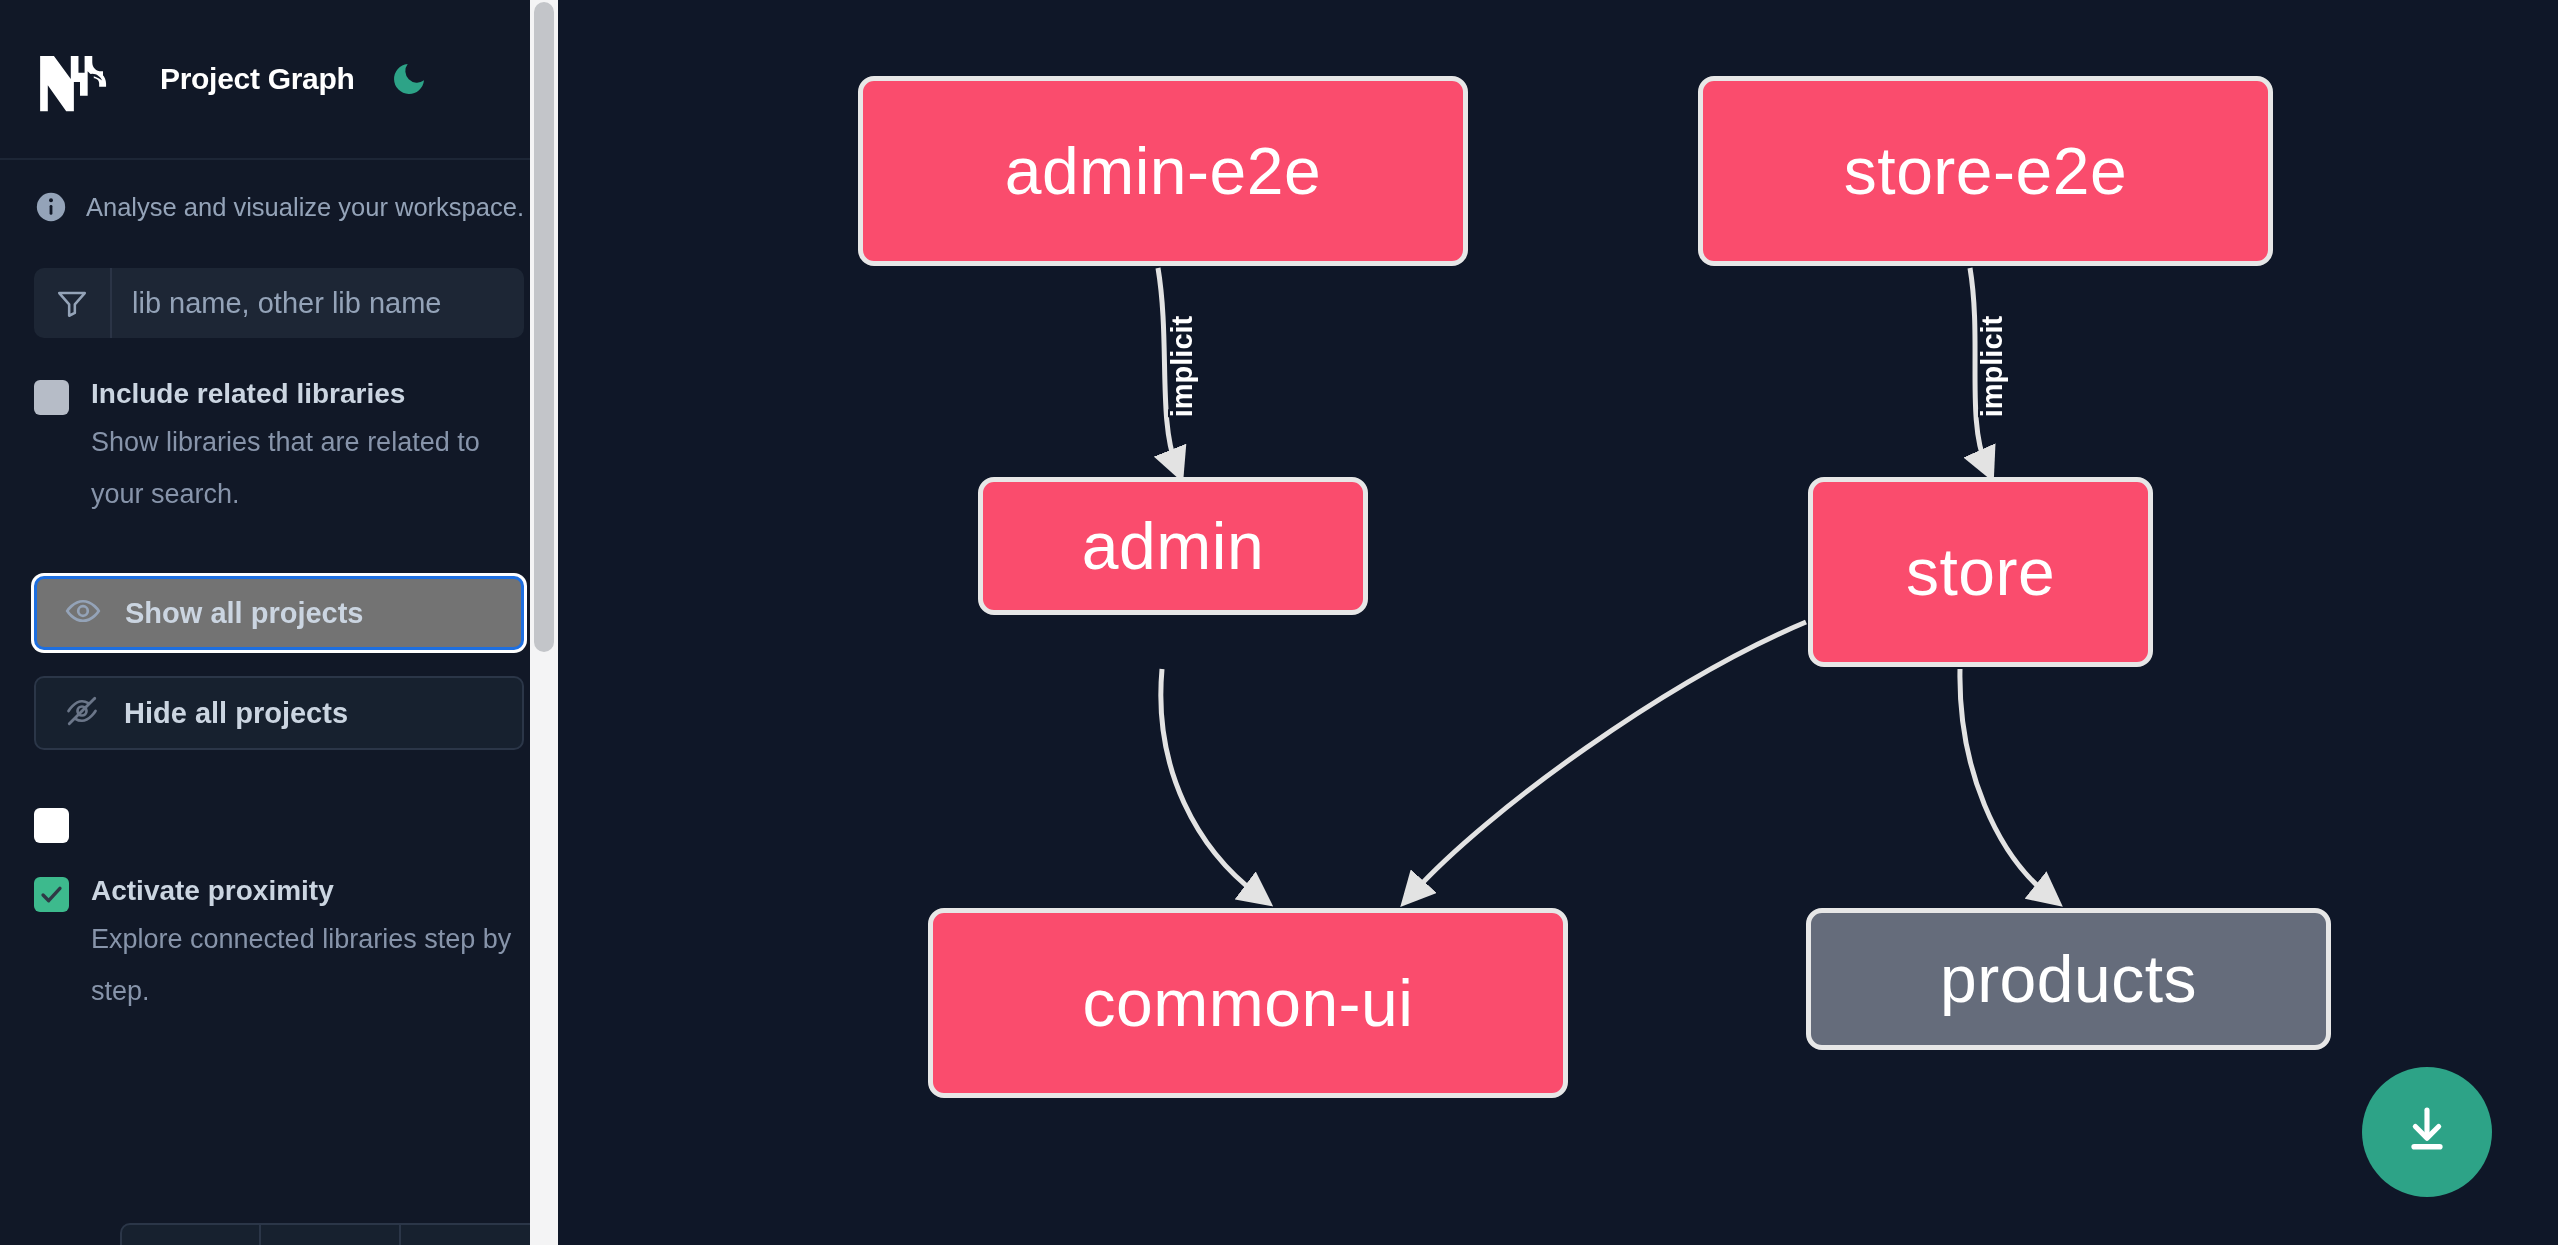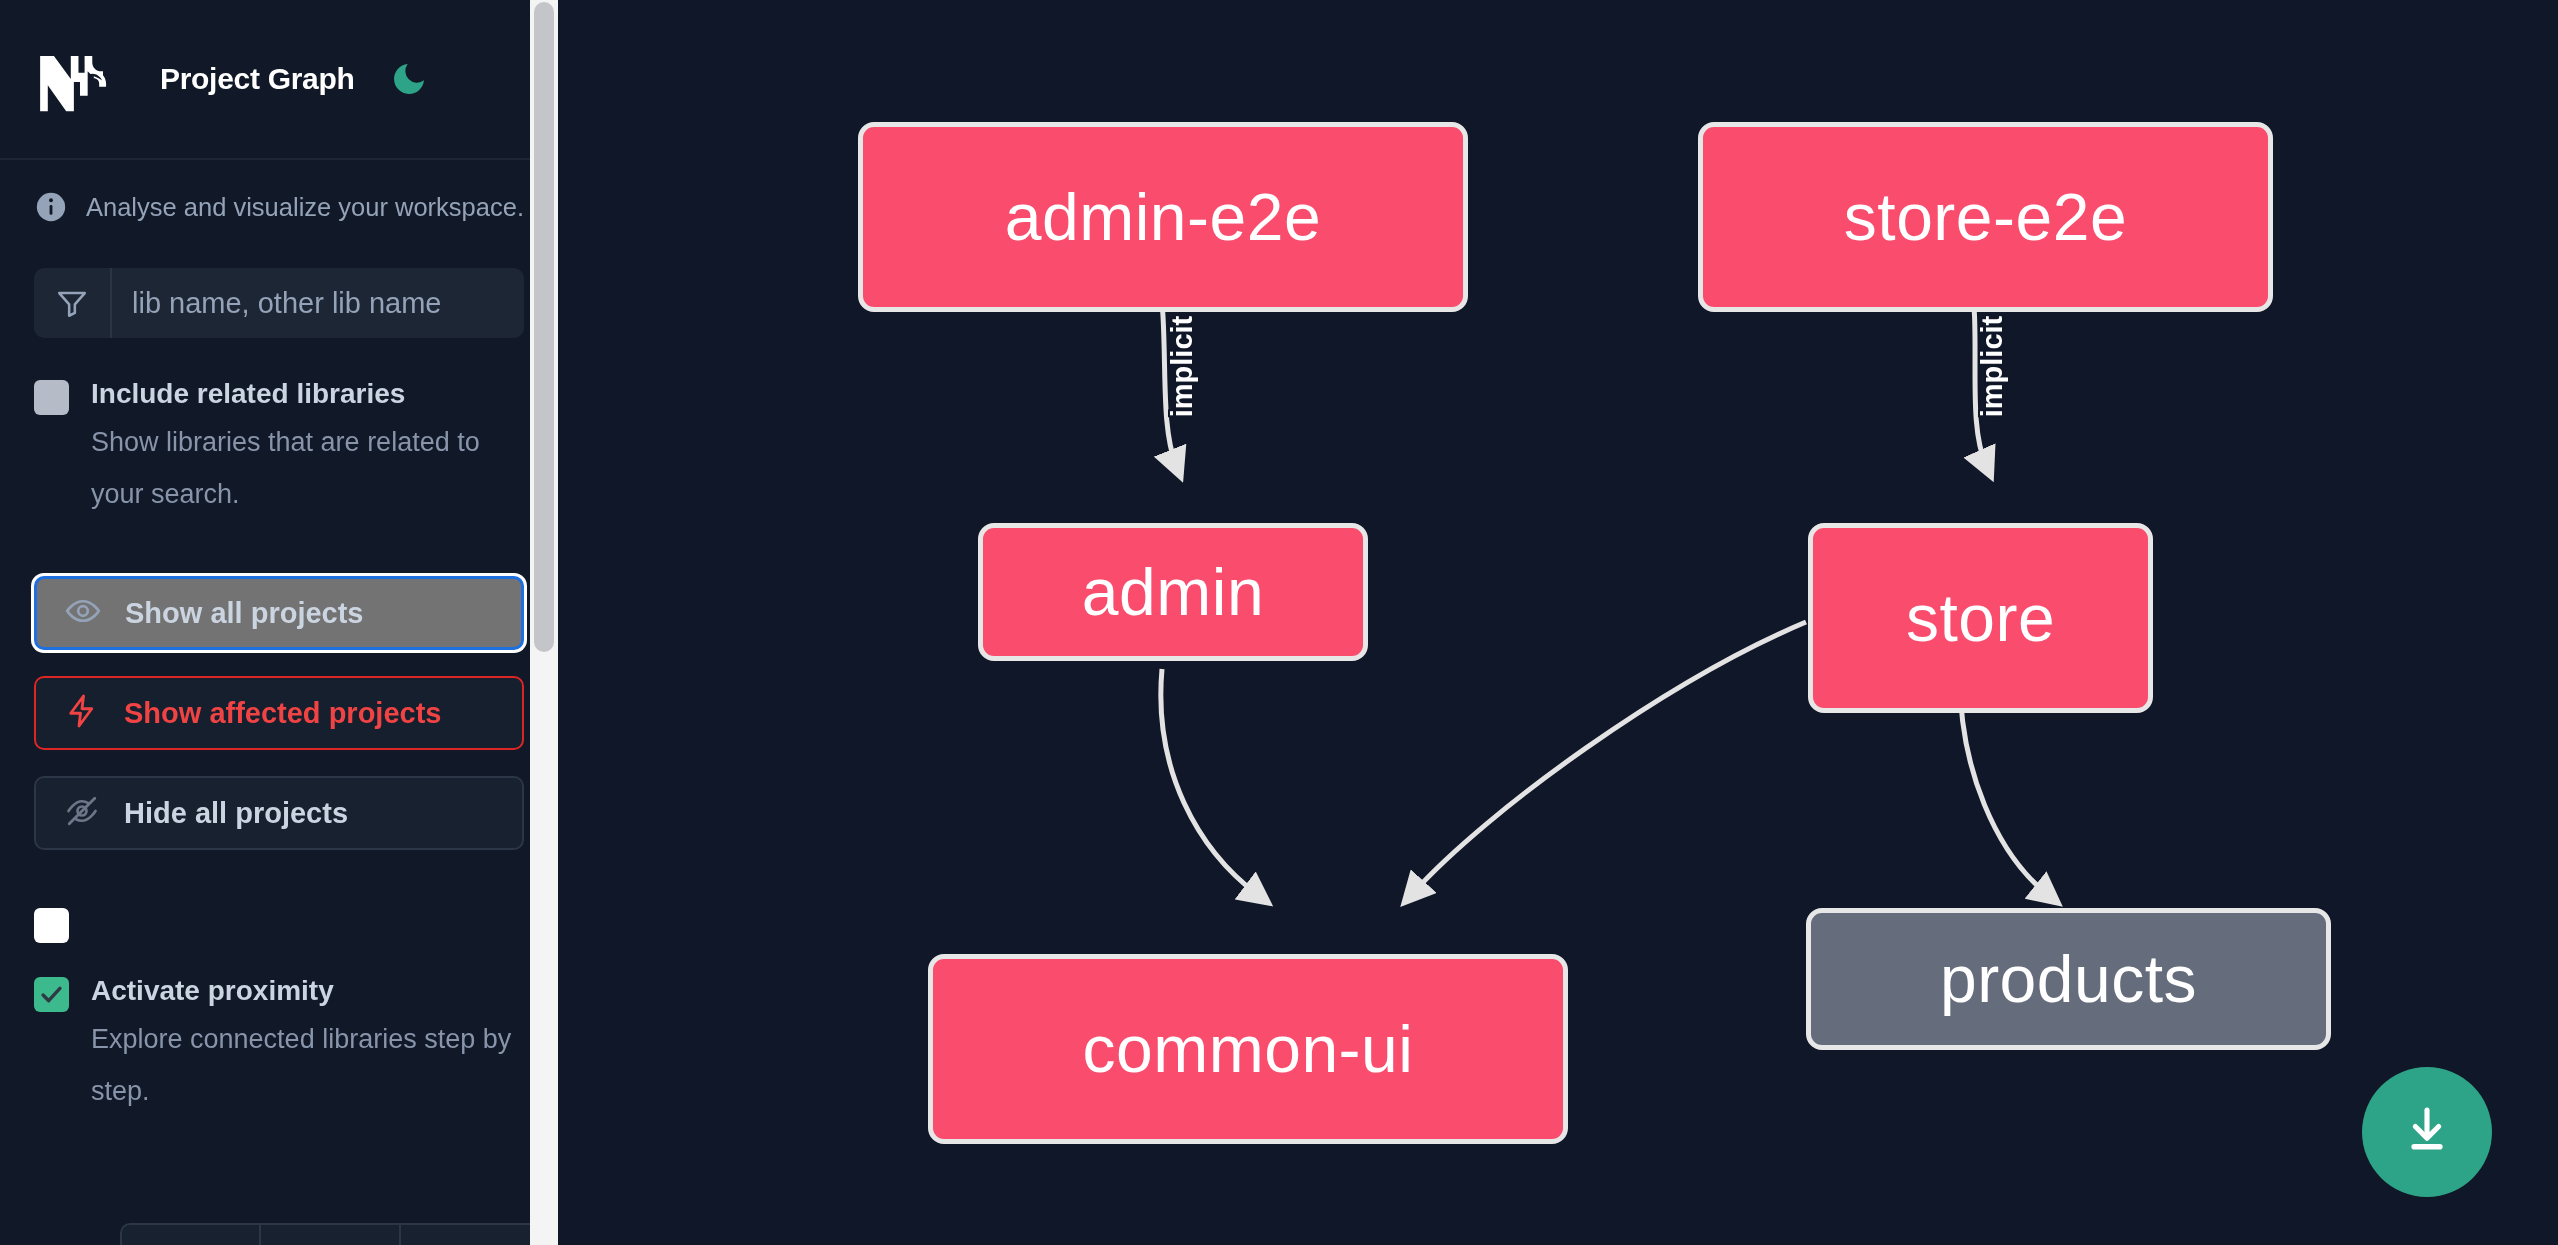--- a/index.html
+++ b/index.html
@@ -155,21 +155,21 @@
     position: absolute;
     border: 5px solid #e7e7e7;
     border-radius: 16px;
     display: flex; align-items: center; justify-content: center;
     color: #ffffff;
     font-size: 66px;
     letter-spacing: 0.5px;
     cursor: pointer;
     z-index: 3;
   }
-  .node.pink { background: #fa4c6d; margin-top: 46px; }
+  .node.pink { background: #fa4c6d; }
   .node.gray { background: #656c7b; }
 
   .edge-label {
     position: absolute;
     color: #ffffff;
     font-size: 29px; font-weight: 700;
     transform-origin: center center;
     z-index: 4;
     text-shadow:
       -2px -2px 0 #0f1728, 2px -2px 0 #0f1728,
@@ -243,28 +243,20 @@
     <div class="btn btn-show-all">
       <span>
         <svg viewBox="0 0 24 24" width="36" height="36" aria-hidden="true">
           <path d="M1.5 12S5.5 5.5 12 5.5 22.5 12 22.5 12 18.5 18.5 12 18.5 1.5 12 1.5 12z" fill="none" stroke="#94a3b8" stroke-width="1.8"></path>
           <circle cx="12" cy="12" r="3.2" fill="none" stroke="#94a3b8" stroke-width="1.8"></circle>
         </svg>
       </span>
       <span class="lbl">Show all projects</span>
     </div>
 
-    <div class="btn btn-affected">
-      <span>
-        <svg viewBox="0 0 24 24" width="36" height="36" aria-hidden="true">
-          <path d="M13 2L4.5 13.5H11L10 22l8.5-11.5H12z" fill="none" stroke="#f04343" stroke-width="1.9" stroke-linejoin="round"></path>
-        </svg>
-      </span>
-      <span class="lbl">Show affected projects</span>
-    </div>
 
     <div class="btn btn-hide-all">
       <span>
         <svg viewBox="0 0 24 24" width="36" height="36" aria-hidden="true">
           <path d="M3 12s4-6.5 9-6.5c1.6 0 3 .5 4.2 1.2M21 12s-4 6.5-9 6.5c-1.7 0-3.2-.5-4.4-1.3" fill="none" stroke="#6b7689" stroke-width="1.8" stroke-linecap="round"></path>
           <circle cx="12" cy="12" r="3" fill="none" stroke="#6b7689" stroke-width="1.8"></circle>
           <line x1="3.5" y1="20.5" x2="20.5" y2="3.5" stroke="#6b7689" stroke-width="1.9" stroke-linecap="round"></line>
         </svg>
       </span>
       <span class="lbl">Hide all projects</span>

